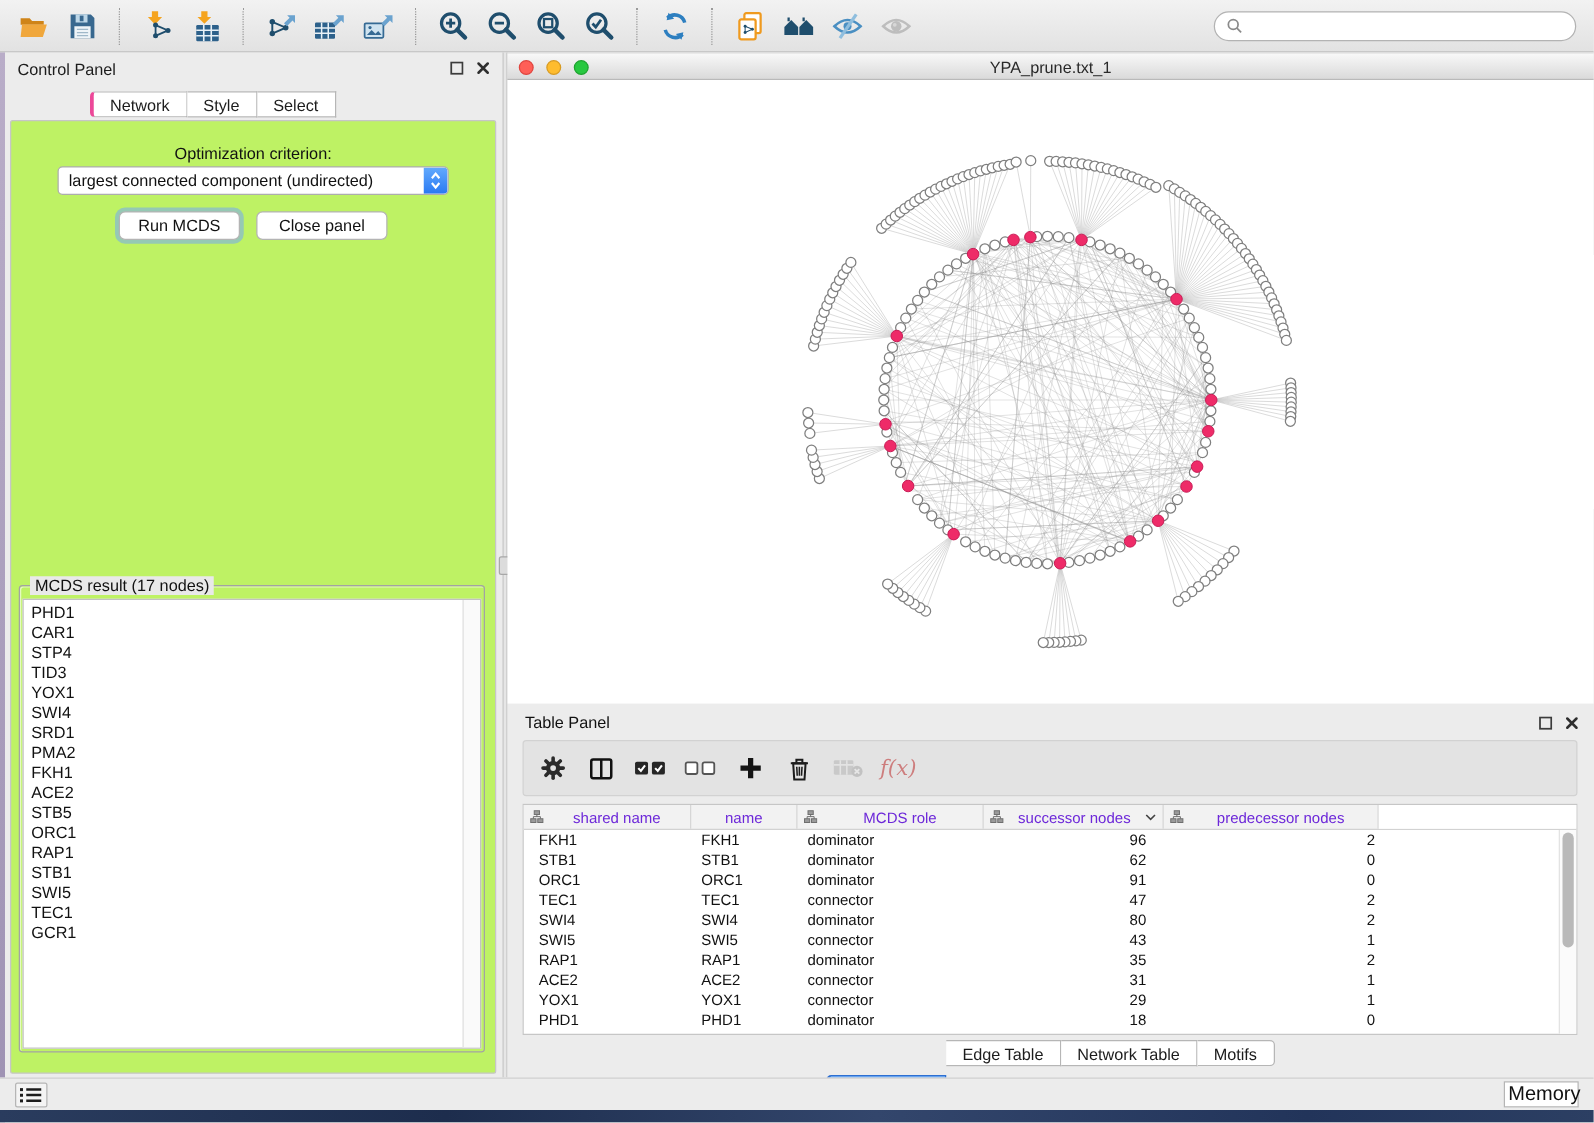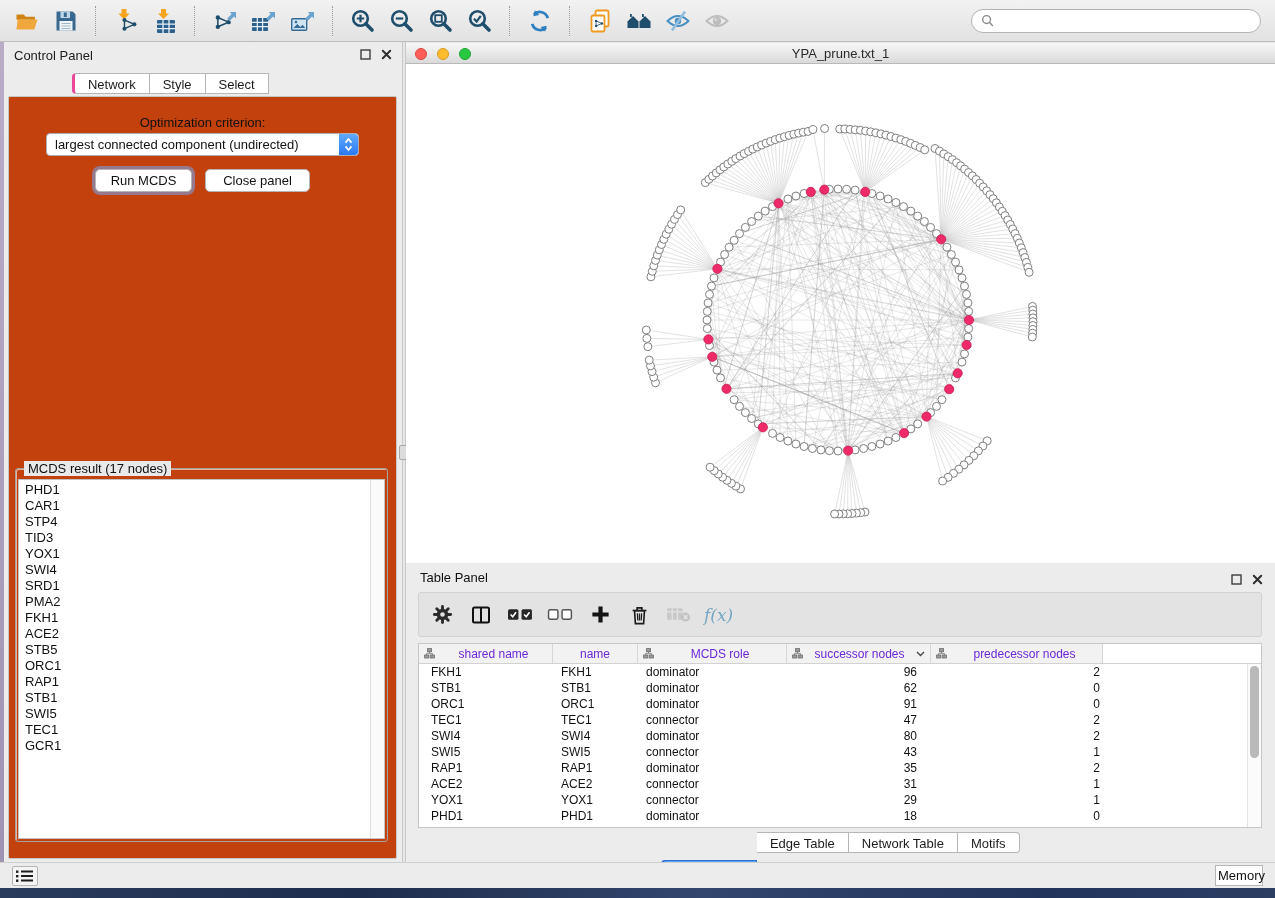--- a/index.html
+++ b/index.html
@@ -29,21 +29,21 @@
   .panel-titlebar{position:relative;height:26px;}
   .panel-title{position:absolute;left:10px;top:6px;font-size:13px;color:#1c1c1c;}
   .win-btns{position:absolute;right:10px;top:7px;display:flex;gap:10px;align-items:center;}
   .win-btns span{display:flex;}
   .cp-tabs{position:absolute;left:0;right:0;top:31px;display:flex;justify-content:center;}
   .seg{height:21px;line-height:21px;background:#fff;border:1px solid #b6b6b6;border-left:none;
     font-size:13px;color:#1c1c1c;text-align:center;padding:0 13px;box-sizing:border-box;white-space:nowrap;}
   .seg.first{border-left:3px solid #ec4899;border-radius:4px 0 0 4px;}
   .seg.last{border-radius:0 4px 4px 0;}
   .seg.active{background:linear-gradient(#5aa4fc,#2374f2);border-color:#2d6fd1;color:#fff;margin-top:28px;}
-  .cp-inner{position:absolute;left:4px;right:5px;top:54px;bottom:3px;background:#c2410c;
+  .cp-inner{position:absolute;left:4px;right:5px;top:54px;bottom:3px;background:#bef264;
     border:1px solid #c6c6c6;border-radius:2px;}
   .opt-label{position:absolute;top:18px;left:0;right:0;text-align:center;font-size:13px;}
   .select{position:absolute;left:37px;top:36px;width:313px;height:23px;background:#fff;
     border:1px solid #adadad;border-radius:4px;box-sizing:border-box;display:flex;align-items:center;overflow:hidden;}
   .select-value{flex:1;font-size:13px;padding-left:8px;white-space:nowrap;overflow:hidden;}
   .select-cap{width:19px;align-self:stretch;background:linear-gradient(#62aafd,#2a79f3);
     display:flex;align-items:center;justify-content:center;border-radius:0 3px 3px 0;}
   .btn{position:absolute;height:23px;background:#fff;border:1px solid #b4b4b4;border-radius:5px;
     font-size:13px;display:flex;align-items:center;justify-content:center;box-sizing:border-box;}
   #run-btn{left:86px;top:72px;width:97px;box-shadow:0 0 0 3px rgba(115,167,245,.55);}
@@ -76,21 +76,21 @@
   #table-panel{position:absolute;left:406px;top:563px;width:869px;height:299px;background:#ececec;}
   .tp-titlebar{position:relative;height:28px;}
   .tp-title{position:absolute;left:14px;top:7px;font-size:13px;}
   .tp-winbtns{position:absolute;right:12px;top:8px;display:flex;gap:10px;}
   .tp-toolbar{position:absolute;left:12px;top:29px;width:844px;height:45px;box-sizing:border-box;
     background:#e3e3e3;border:1px solid #d2d2d2;border-radius:3px;
     display:flex;align-items:center;padding-left:10px;gap:13px;}
   .tp-btn{min-width:26px;height:26px;display:flex;align-items:center;justify-content:center;}
   .tp-btn svg{display:block;}
   .tp-btn.disabled{opacity:.5;}
-  .fx-label{font-family:"DejaVu Serif",serif;font-style:italic;font-size:17px;color:#0369a1;}
+  .fx-label{font-family:"DejaVu Serif",serif;font-style:italic;font-size:17px;color:#b91c1c;}
   .table-wrap{position:absolute;left:12px;top:80px;width:844px;height:185px;box-sizing:border-box;
     border:1px solid #c6c6c6;background:#fff;}
   .t-header{display:flex;height:20px;background:#f2f2f2;border-bottom:1px solid #d2d2d2;box-sizing:border-box;}
   .t-h-cell{display:flex;align-items:center;border-right:1px solid #d6d6d6;box-sizing:border-box;
     font-size:12px;color:#6d28d9;}
   .t-h-cell .lbl{flex:1;text-align:center;white-space:nowrap;overflow:hidden;}
   .t-h-cell svg.tree{margin-left:5px;flex:none;}
   .t-h-cell svg.chev{margin-right:5px;flex:none;}
   .t-h-fill{flex:1;background:#fff;border:none;}
   .t-body{position:relative;}
@@ -99,22 +99,22 @@
   .c0{padding-left:12px;}.c1{padding-left:8px;}.c2{padding-left:8px;}
   .c3{text-align:right;padding-right:14px;}.c4{text-align:right;padding-right:3px;}
   .t-scroll{position:absolute;right:0;top:20px;bottom:0;width:13px;background:#fbfbfb;border-left:1px solid #e3e3e3;}
   .t-thumb{position:absolute;left:2px;top:2px;width:9px;height:92px;background:#b9b9b9;border-radius:5px;}
   .tp-tabs{position:absolute;left:0;right:0;top:269px;display:flex;justify-content:center;}
   
   #statusbar{position:absolute;left:0;top:862px;width:1275px;height:26px;box-sizing:border-box;
     background:#ececec;border-top:1px solid #cfcfcf;}
   .status-list-btn{position:absolute;left:12px;top:3px;width:26px;height:20px;box-sizing:border-box;
     border:1px solid #b5b5b5;background:#f4f4f4;border-radius:2px;display:flex;align-items:center;justify-content:center;}
-  .memory-btn{position:absolute;right:12px;top:2px;width:48px;height:21px;box-sizing:border-box;
-    background:#fff;border:1px solid #b5b5b5;display:flex;align-items:center;justify-content:center;gap:5px;font-size:13px;}
+  .memory-btn{position:absolute;right:12px;top:2px;width:60px;height:21px;box-sizing:border-box;
+    background:#fff;border:1px solid #b5b5b5;display:flex;align-items:center;justify-content:center;gap:5px;font-size:16px;}
   .mem-dot{width:10px;height:10px;border-radius:50%;background:#1f9e3e;}
 </style>
 </head>
 <body>
 
 <div id="toolbar">
   <div id="toolbar-buttons" class="tb-group">
       <div class="tb-btn">
         <svg viewBox="0 0 26 26">
           <path d="M2.5 6.5h7.2l2 2.2H21v3.1H2.5z" fill="#cf8418"></path>

